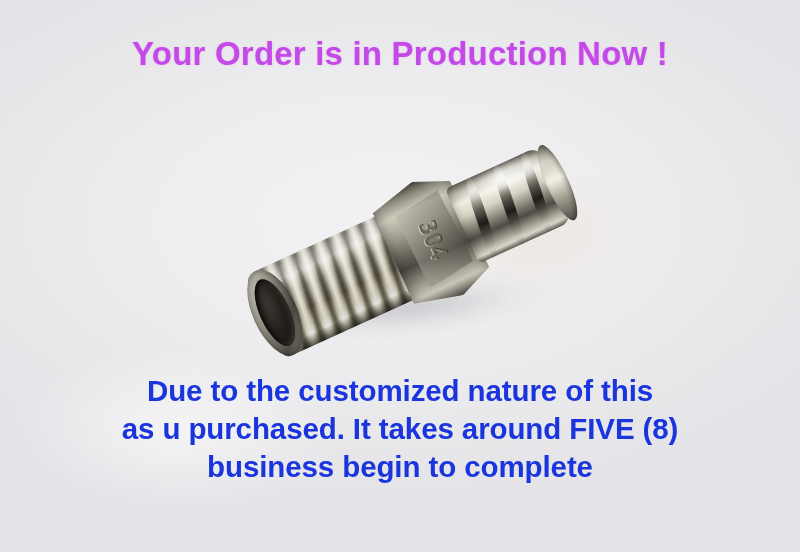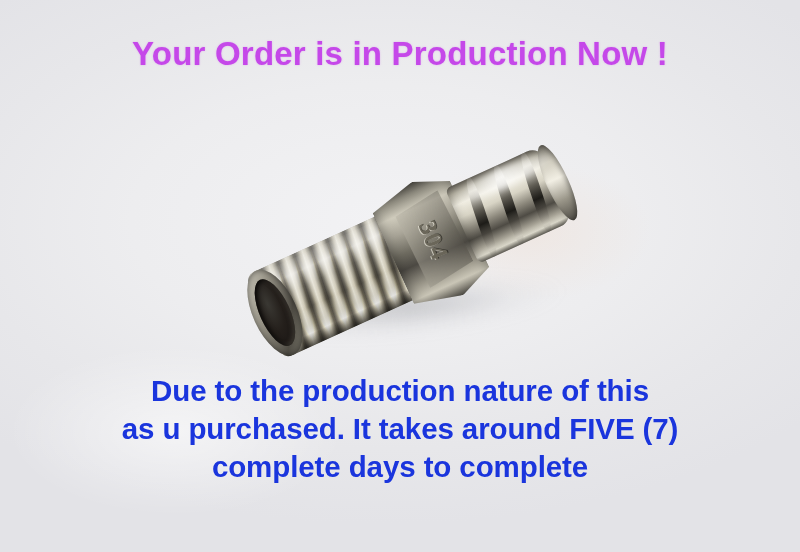--- a/index.html
+++ b/index.html
@@ -296,18 +296,18 @@
       <div class="shank"></div>
       <div class="barb b1"></div>
       <div class="barb b2"></div>
       <div class="barb b3"></div>
       <div class="shank-tip"></div>
       <div class="tip-highlight"></div>
     </div>
   </div>
 
   <div class="body-text">
-    <span class="line">Due to the production nature of this</span>
-    <span class="line">as u purchased. It takes around FIVE (7)</span>
-    <span class="line">complete days to complete</span>
+    <span class="line">Due to the customized nature of this</span>
+    <span class="line">as u purchased. It takes around FIVE (8)</span>
+    <span class="line">business begin to complete</span>
   </div>
 
 </div>
 
 </body></html>

